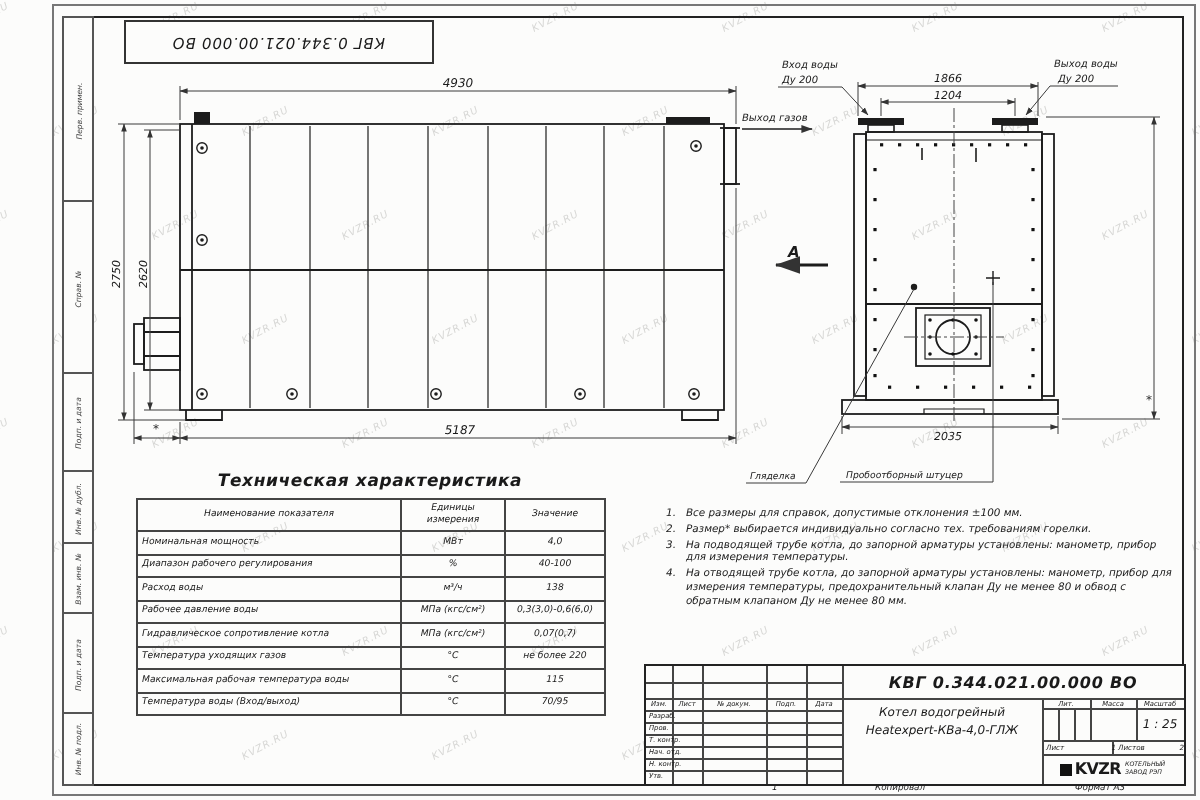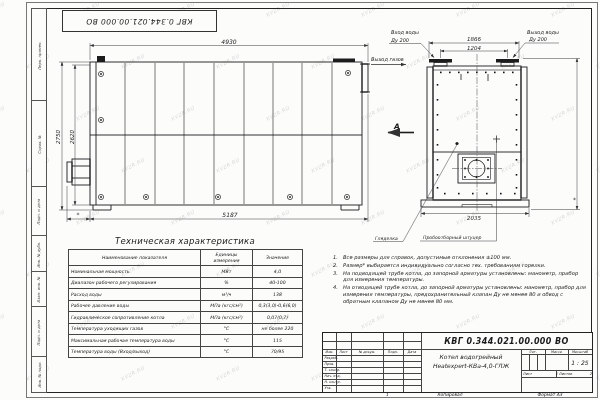--- a/index.html
+++ b/index.html
@@ -19,21 +19,21 @@
               font-style:italic;color:#444;}
   .docbox{left:62px;top:10px;width:153px;height:20px;border:1.1px solid #333;z-index:3;
           display:flex;align-items:center;justify-content:center;background:#fcfcfb;}
   .docbox span{transform:rotate(180deg);font-size:7.5px;font-style:italic;
                letter-spacing:.4px;white-space:nowrap;}
   
   #drw{position:absolute;left:0;top:0;z-index:1;}
   #drw text{font-family:"DejaVu Sans",sans-serif;font-style:italic;fill:#1a1a1a;}
   
   .spec-wrap{left:68px;top:236px;width:234px;z-index:2;}
-  .spec-title{text-align:center;font-size:8.5px;font-style:italic;font-weight:400;
+  .spec-title{text-align:center;font-size:8.5px;font-style:italic;font-weight:700;
               margin-bottom:3px;letter-spacing:.3px;}
   table.spec{border-collapse:collapse;width:234px;table-layout:fixed;}
   table.spec th,table.spec td{border:0.8px solid #444;font-size:4.6px;font-style:italic;
               padding:0 2px;overflow:hidden;white-space:nowrap;}
   table.spec th{height:15px;font-weight:normal;text-align:center;white-space:normal;line-height:1.2;}
   table.spec td{height:10.5px;}
   td.u,td.v{text-align:center;}
   .cw-name{width:132px;}.cw-unit{width:52px;}.cw-val{width:50px;}
   
   .notes{left:330px;top:254px;width:256px;z-index:2;}
@@ -477,19 +477,27 @@
     <div class="cell" style="left:245px;top:16px;width:24px;height:5px">Масштаб</div>
     <div class="scaleval">1 : 25</div>
     <div class="sheetrow" style="left:198px;width:35px">
       <span>Лист</span>
       <span>1</span>
     </div>
     <div class="sheetrow" style="left:234px;width:33px">
       <span>Листов</span>
       <span>2</span>
     </div>
+    <div class="logo">
+      <div class="mark"></div>
+      <div class="kv">KVZR</div>
+      <div class="cname">
+        <div>КОТЕЛЬНЫЙ</div>
+        <div>ЗАВОД РЭП</div>
+      </div>
+    </div>
   </div>
 
   <div class="foot" style="left:386px">1</div>
   <div class="foot" style="left:405px;width:90px;text-align:center">Копировал</div>
   <div class="foot" style="left:513px;width:74px;text-align:center">Формат А3</div>
 
 </div>
 
 </body></html>

